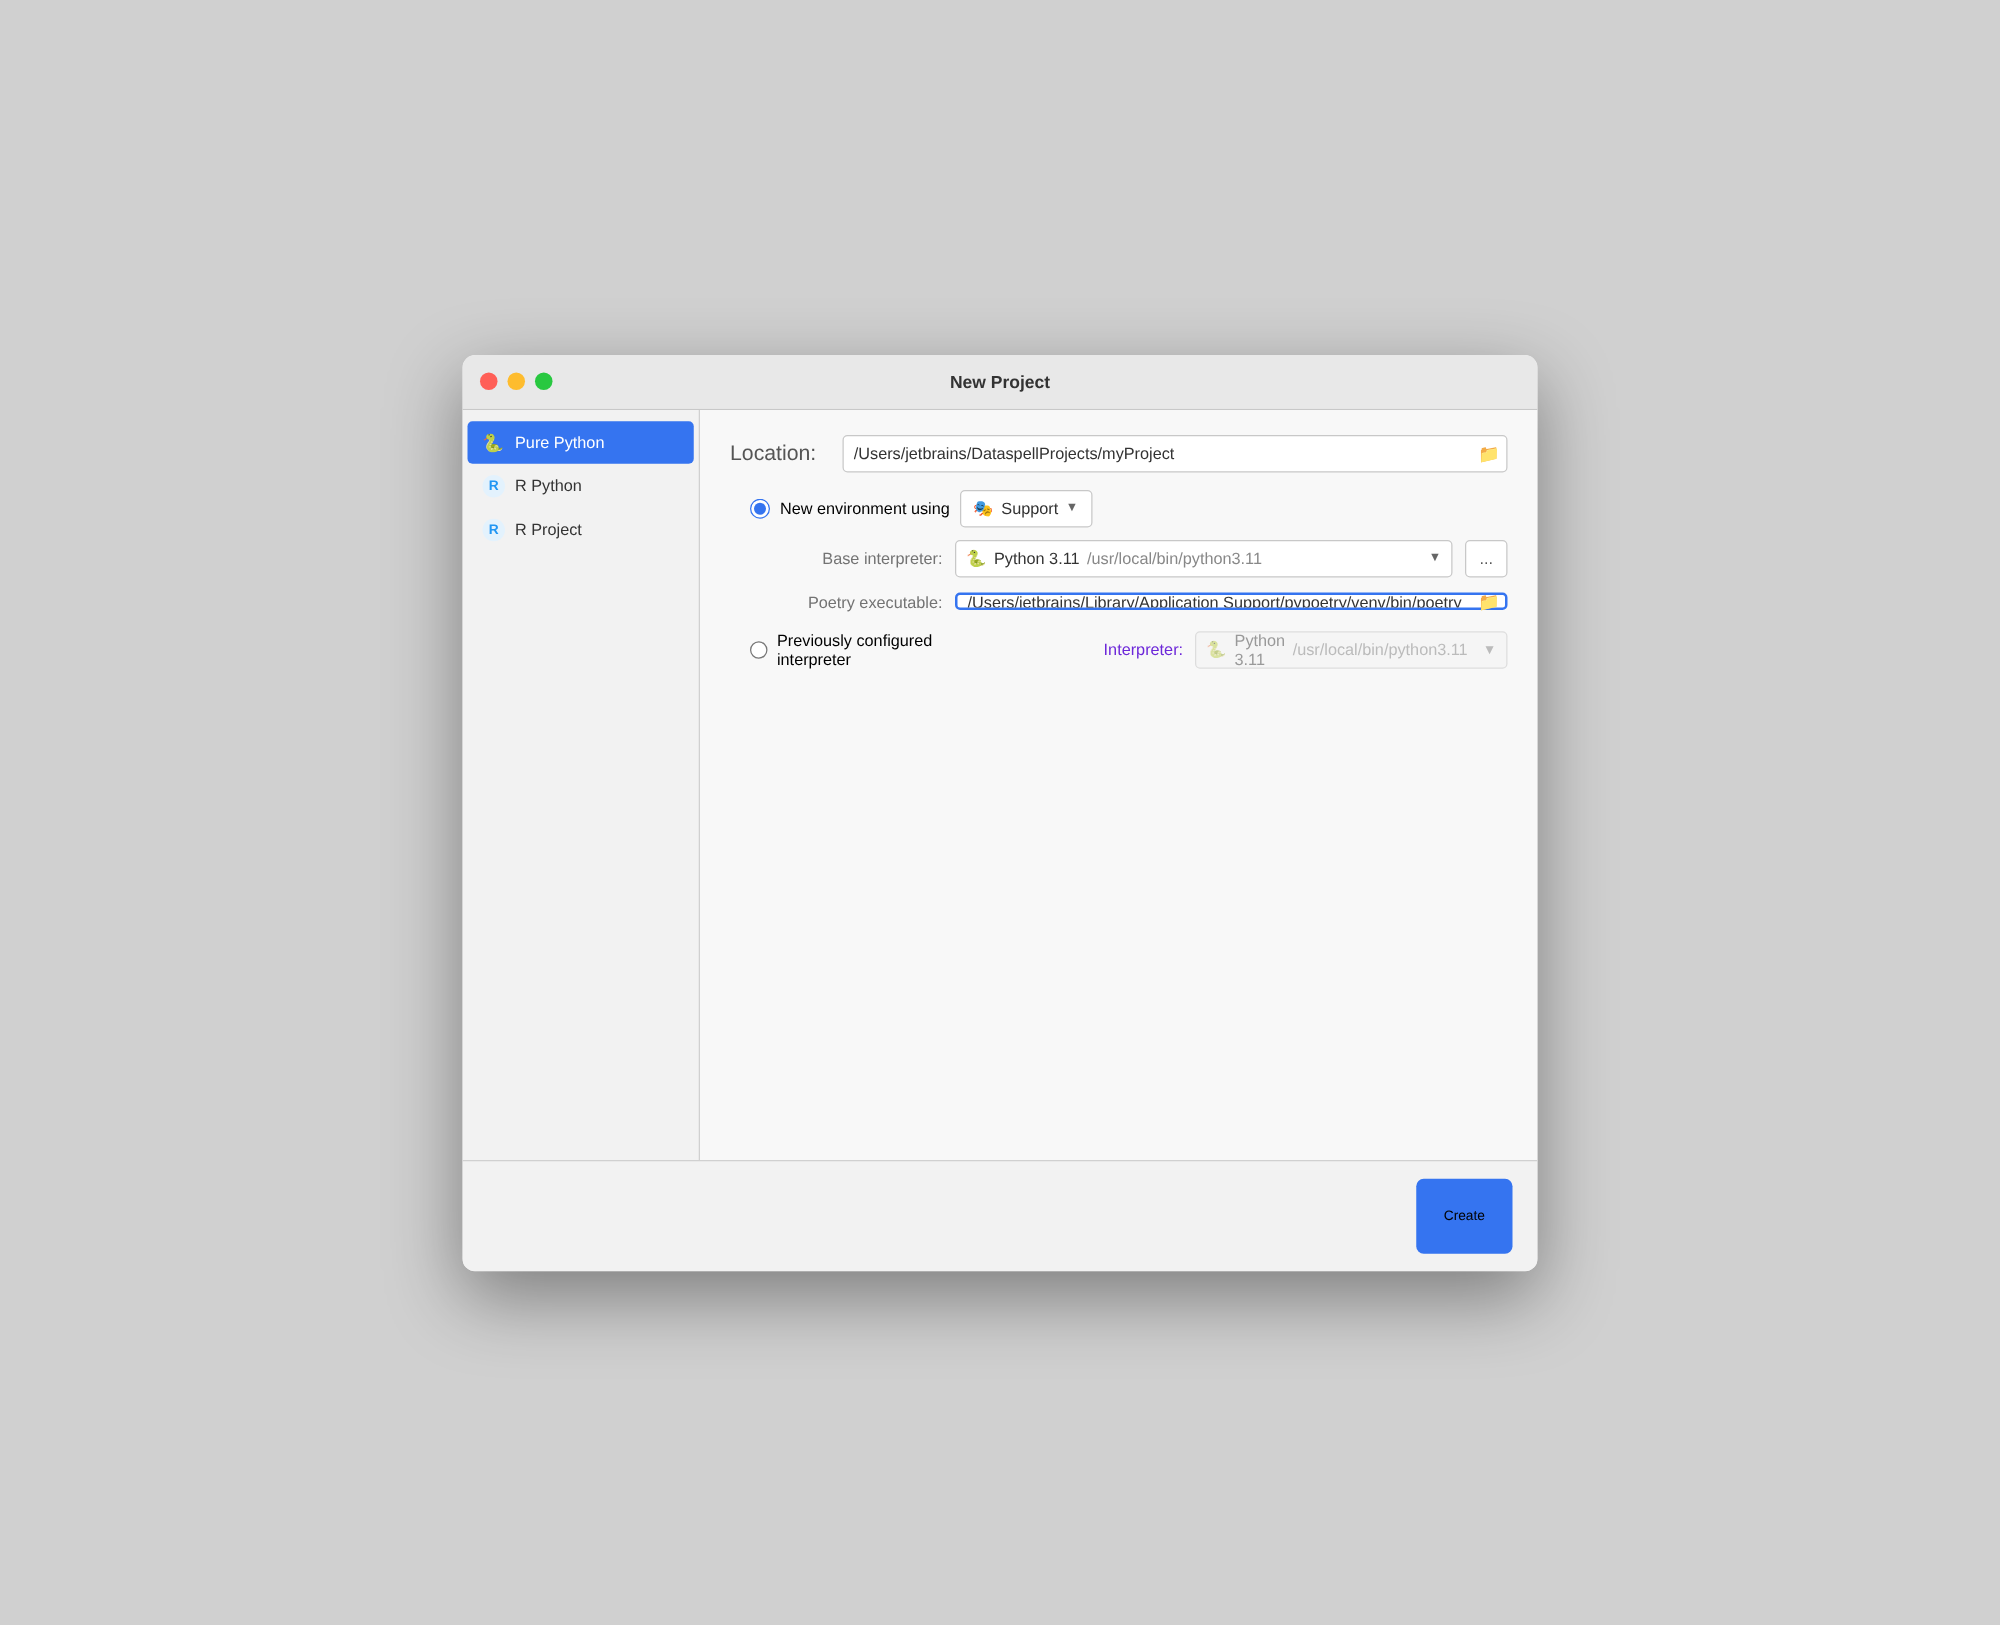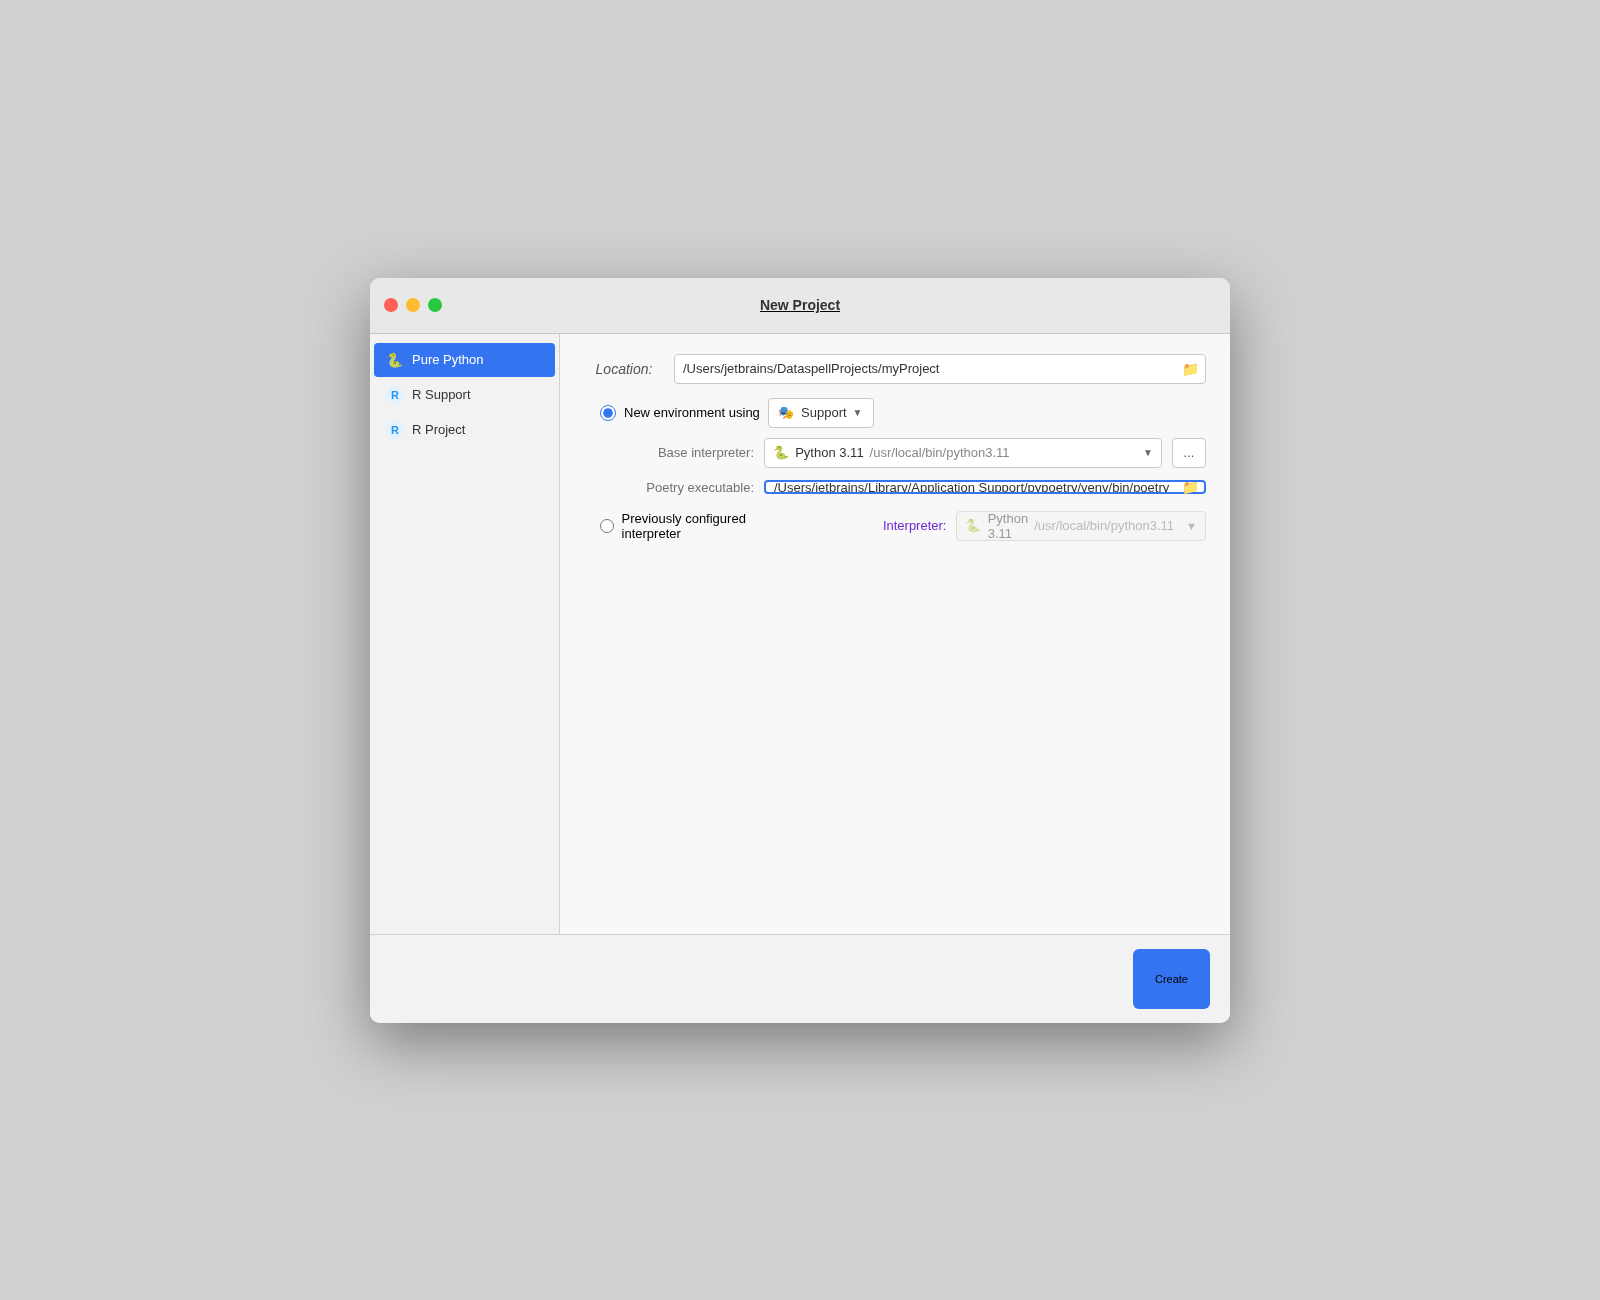--- a/index.html
+++ b/index.html
@@ -23,24 +23,23 @@
       display: flex;
       flex-direction: column;
     }
 
     .titlebar {
       background: #e8e8e8;
       border-bottom: 1px solid #c8c8c8;
       display: flex;
       align-items: center;
       justify-content: center;
-      height: 56px;
+      height: 44px;
       position: relative;
       border-radius: 10px 10px 0 0;
-      text-decoration: underline;
     }
 
     .titlebar-buttons {
       position: absolute;
       left: 14px;
       display: flex;
       gap: 8px;
       align-items: center;
     }
 
@@ -123,25 +122,24 @@
       gap: 14px;
     }
 
     .field-row {
       display: flex;
       align-items: center;
       gap: 10px;
     }
 
     .field-label {
-      font-size: 14px;
+      font-size: 17px;
       color: #555;
       min-width: 80px;
-      text-align: center;
-      font-style: italic;
+      text-align: left;
     }
 
     .location-input {
       flex: 1;
       height: 30px;
       border: 1px solid #c8c8c8;
       border-radius: 4px;
       padding: 0 30px 0 8px;
       font-size: 13px;
       background: white;
@@ -391,21 +389,21 @@
 
   <div class="dialog-body">
 
     <div class="sidebar">
       <div class="sidebar-item active">
         <span class="icon-python py-icon">🐍</span>
         <span>Pure Python</span>
       </div>
       <div class="sidebar-item">
         <span class="icon-r">R</span>
-        <span>R Support</span>
+        <span>R Python</span>
       </div>
       <div class="sidebar-item">
         <span class="icon-r">R</span>
         <span>R Project</span>
       </div>
     </div>
 
     <div class="main-content">
 
       <div class="field-row">

